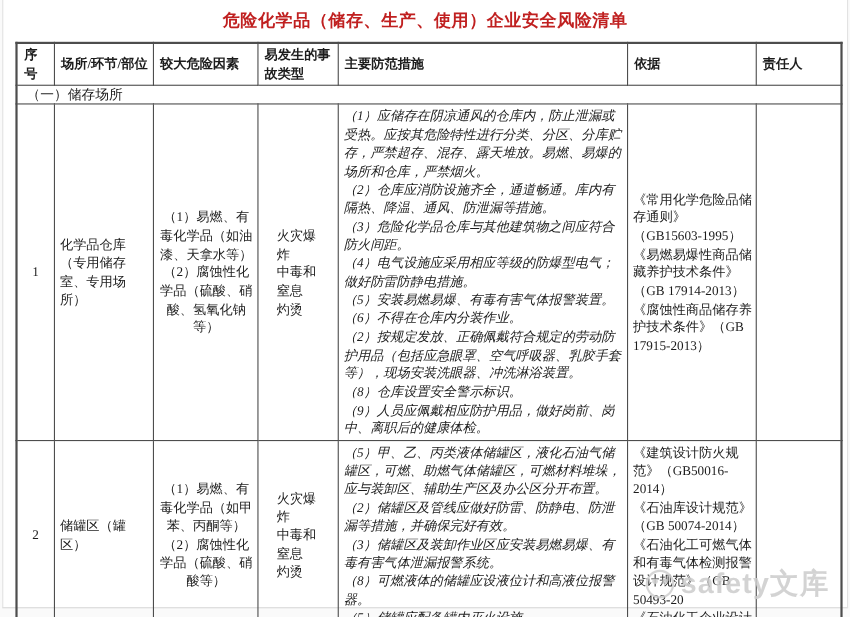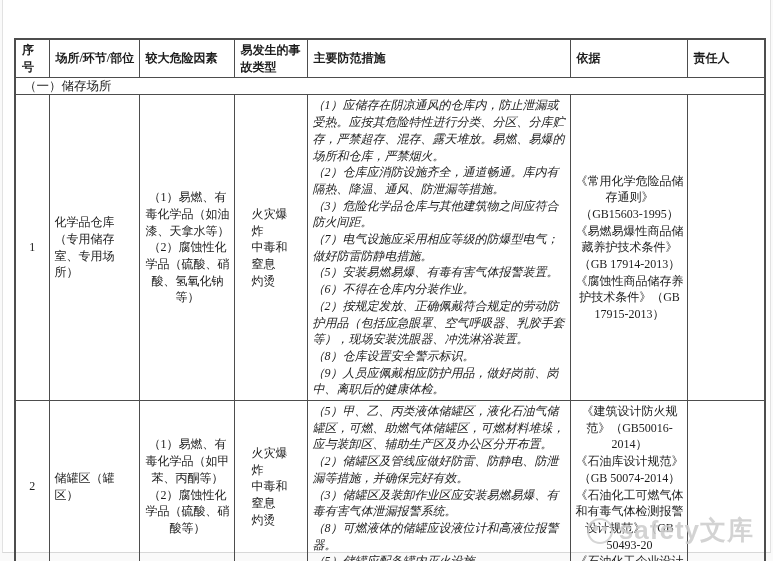--- a/index.html
+++ b/index.html
@@ -55,21 +55,21 @@
     padding: 0 4px 0 8px;
     height: 17px;
     line-height: 15px;
     font-size: 12.5px;
   }
   td.c-no { text-align: center; }
   td.c-loc { padding: 2px 5px; }
   td.c-haz { text-align: center; padding: 2px 4px 2px 6px; }
   td.c-acc { text-align: left; padding: 2px 17px; }
   td.c-meas { text-align: left; vertical-align: top; padding: 2px 3px 2px 5px; font-style: italic; }
-  td.c-basis { text-align: center; padding: 2px 3px 2px 5px; }
+  td.c-basis { text-align: left; padding: 2px 3px 2px 5px; }
   td.c-resp { }
   tr.row-1 { height: 302px; }
   tr.row-2 { height: 154px; }
   .watermark {
     position: absolute;
     right: 16px; bottom: 4px;
     display: flex;
     align-items: center;
     gap: 6px;
     opacity: 0.85;
@@ -97,20 +97,21 @@
     color: #cccccc;
     font-weight: bold;
     letter-spacing: 1px;
   }
 </style>
 </head>
 <body>
 
 <div class="page">
 
+  <div class="title">危险化学品（储存、生产、使用）企业安全风险清单</div>
 
   <table class="risk">
     <colgroup>
       <col style="width:34px">
       <col style="width:90px">
       <col style="width:95px">
       <col style="width:73px">
       <col style="width:263px">
       <col style="width:117px">
       <col style="width:78px">
@@ -140,21 +141,21 @@
           </td>
         <td class="c-acc">
             <div>火灾爆炸</div>
             <div>中毒和窒息</div>
             <div>灼烫</div>
           </td>
         <td class="c-meas">
             <div>（1）应储存在阴凉通风的仓库内，防止泄漏或受热。应按其危险特性进行分类、分区、分库贮存，严禁超存、混存、露天堆放。易燃、易爆的场所和仓库，严禁烟火。</div>
             <div>（2）仓库应消防设施齐全，通道畅通。库内有隔热、降温、通风、防泄漏等措施。</div>
             <div>（3）危险化学品仓库与其他建筑物之间应符合防火间距。</div>
-            <div>（7）电气设施应采用相应等级的防爆型电气；做好防雷防静电措施。</div>
+            <div>（4）电气设施应采用相应等级的防爆型电气；做好防雷防静电措施。</div>
             <div>（5）安装易燃易爆、有毒有害气体报警装置。</div>
             <div>（6）不得在仓库内分装作业。</div>
             <div>（2）按规定发放、正确佩戴符合规定的劳动防护用品（包括应急眼罩、空气呼吸器、乳胶手套等），现场安装洗眼器、冲洗淋浴装置。</div>
             <div>（8）仓库设置安全警示标识。</div>
             <div>（9）人员应佩戴相应防护用品，做好岗前、岗中、离职后的健康体检。</div>
           </td>
         <td class="c-basis">
             <div>《常用化学危险品储存通则》（GB15603-1995）</div>
             <div>《易燃易爆性商品储藏养护技术条件》（GB 17914-2013）</div>
             <div>《腐蚀性商品储存养护技术条件》（GB 17915-2013）</div>

